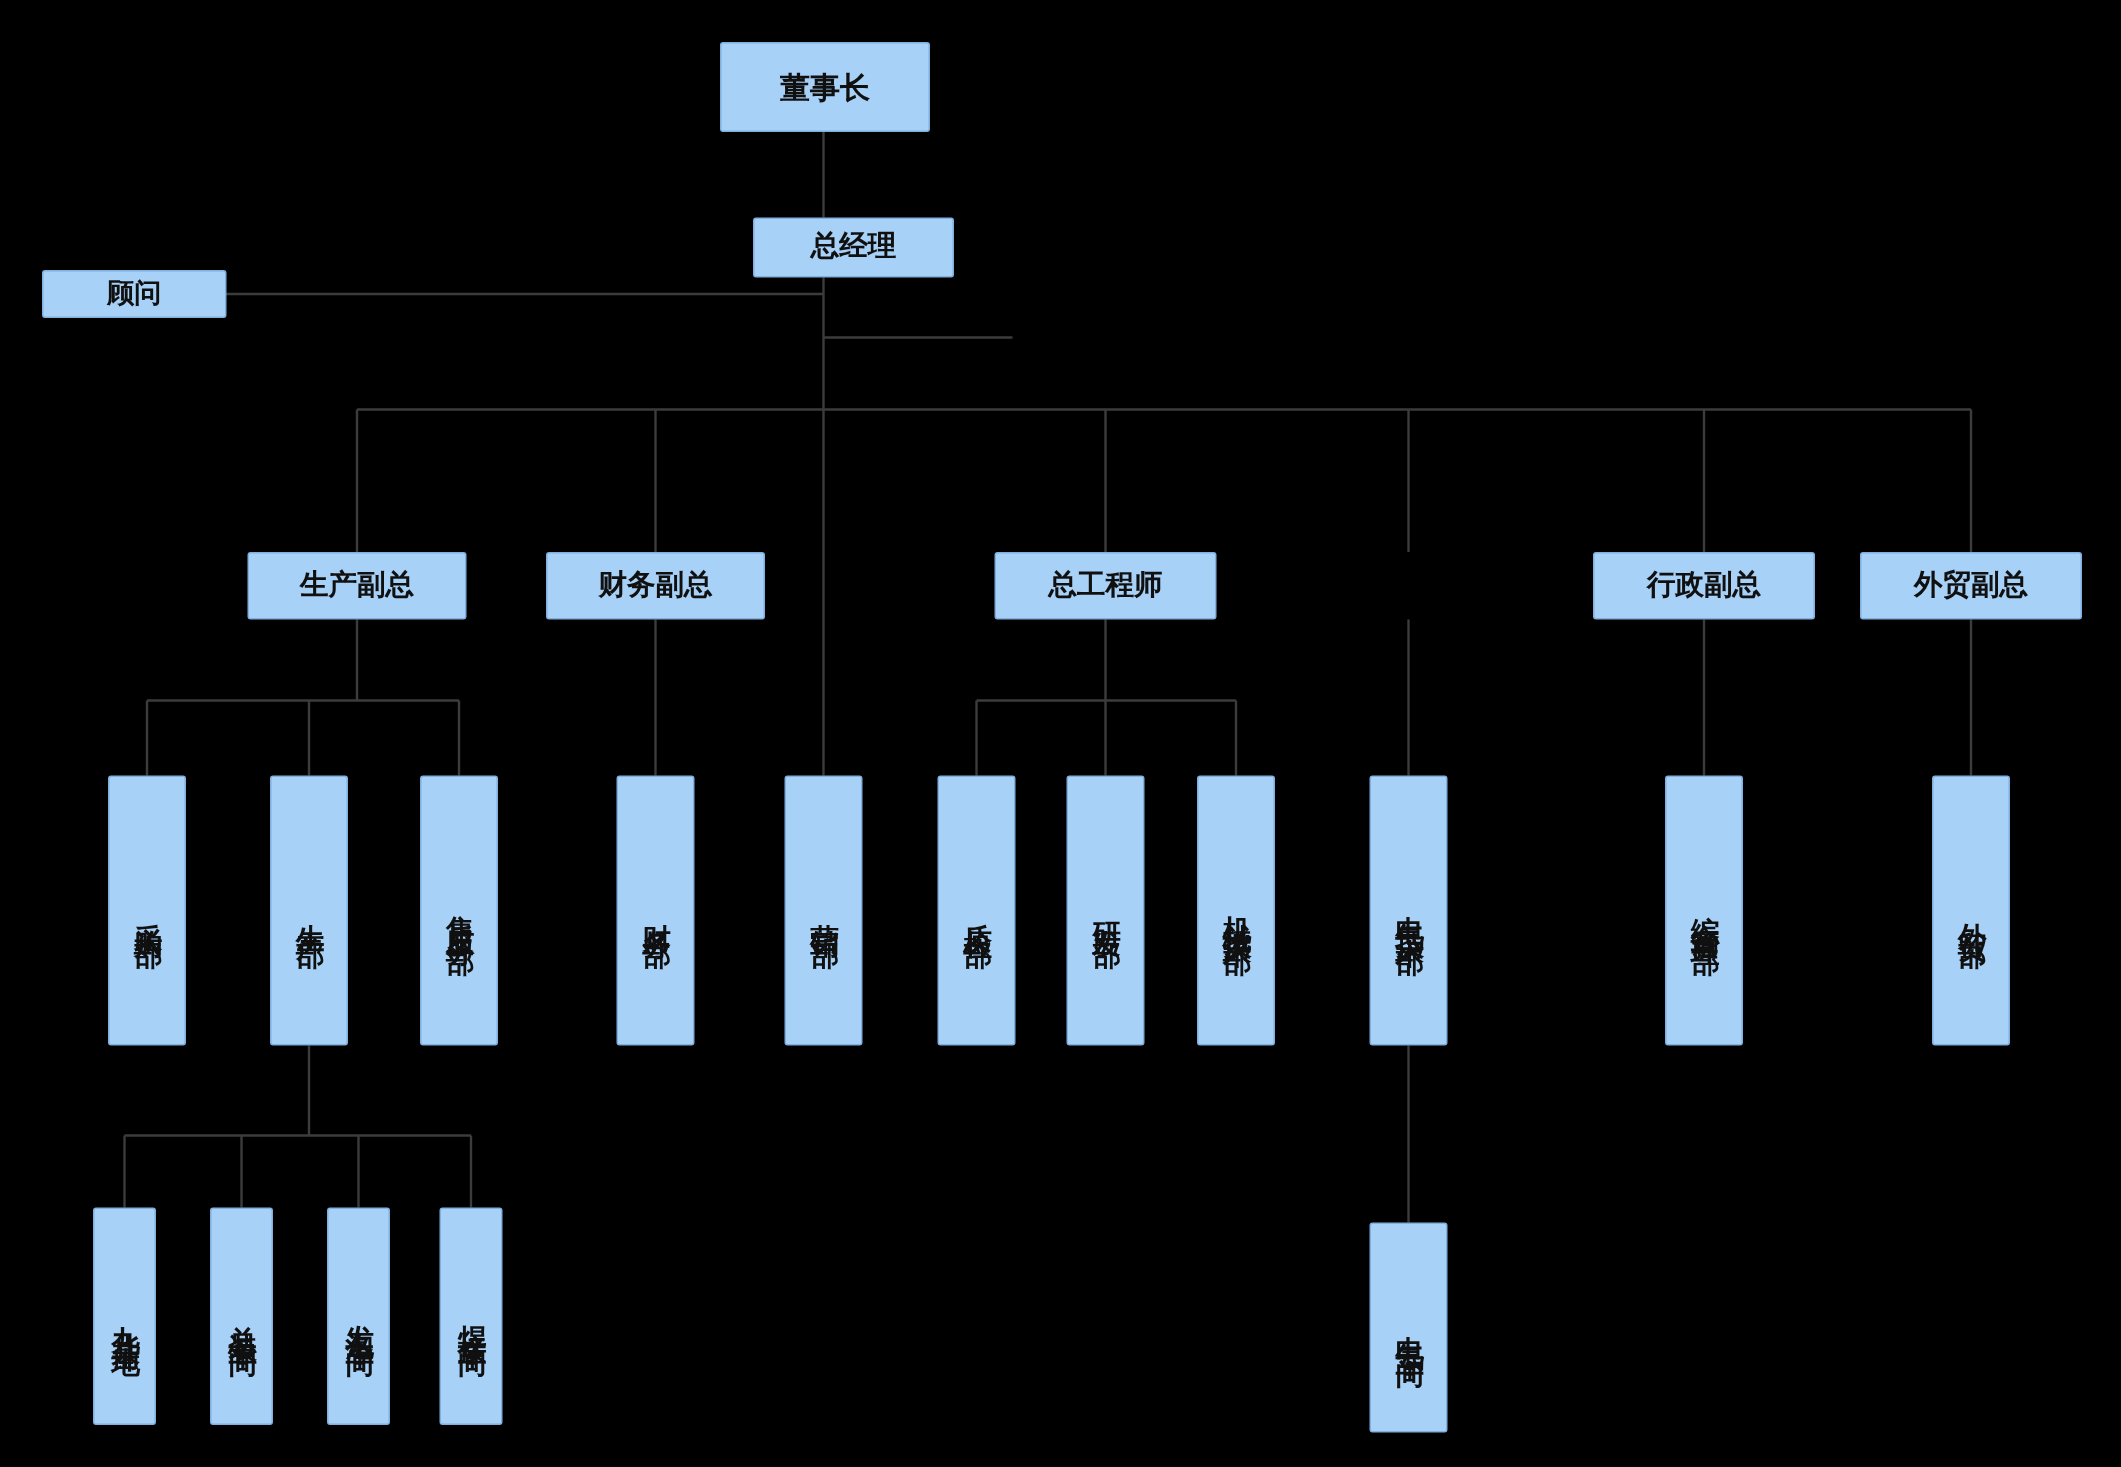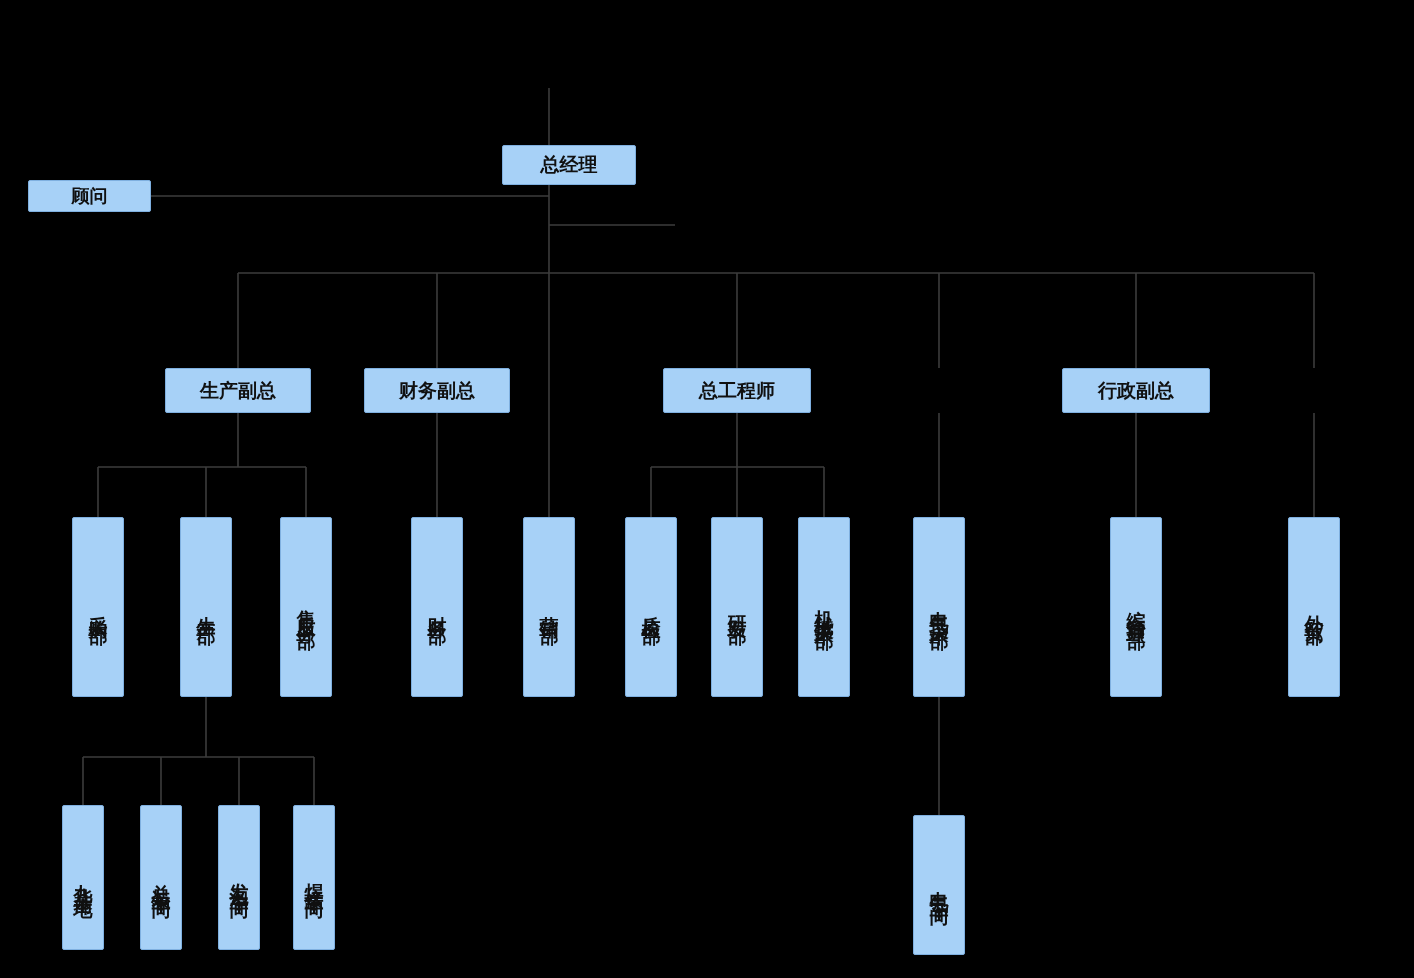--- a/index.html
+++ b/index.html
@@ -81,26 +81,28 @@
       <line x1="1314" y1="413" x2="1314" y2="517" stroke="#3c3c3c" stroke-width="1.6"></line>
       <line x1="206" y1="697" x2="206" y2="757" stroke="#3c3c3c" stroke-width="1.6"></line>
       <line x1="83" y1="757" x2="314" y2="757" stroke="#3c3c3c" stroke-width="1.6"></line>
       <line x1="83" y1="757" x2="83" y2="805" stroke="#3c3c3c" stroke-width="1.6"></line>
       <line x1="161" y1="757" x2="161" y2="805" stroke="#3c3c3c" stroke-width="1.6"></line>
       <line x1="239" y1="757" x2="239" y2="805" stroke="#3c3c3c" stroke-width="1.6"></line>
       <line x1="314" y1="757" x2="314" y2="805" stroke="#3c3c3c" stroke-width="1.6"></line>
       <line x1="939" y1="697" x2="939" y2="815" stroke="#3c3c3c" stroke-width="1.6"></line>
     </svg>
   <div id="nodes">
+      <div class="node h" style="left: 480px; top: 28px; width: 140px; height: 60px; font-size: 20px;">董事长</div>
       <div class="node h" style="left: 482px; top: 145px; width: 134px; height: 40px; font-size: 19px; margin-left: 20px;">总经理</div>
       <div class="node h" style="left: 28px; top: 180px; width: 123px; height: 32px; font-size: 18px;">顾问</div>
       <div class="node h" style="left: 165px; top: 368px; width: 146px; height: 45px; font-size: 19px;">生产副总</div>
       <div class="node h" style="left: 364px; top: 368px; width: 146px; height: 45px; font-size: 19px;">财务副总</div>
       <div class="node h" style="left: 663px; top: 368px; width: 148px; height: 45px; font-size: 19px;">总工程师</div>
       <div class="node h" style="left: 1062px; top: 368px; width: 148px; height: 45px; font-size: 19px;">行政副总</div>
+      <div class="node h" style="left: 1240px; top: 368px; width: 148px; height: 45px; font-size: 19px;">外贸副总</div>
       <div class="node v" style="left: 72px; top: 517px; width: 52px; height: 180px; font-size: 19px;">采购部</div>
       <div class="node v" style="left: 180px; top: 517px; width: 52px; height: 180px; font-size: 19px;">生产部</div>
       <div class="node v" style="left: 280px; top: 517px; width: 52px; height: 180px; font-size: 19px;">售后服务部</div>
       <div class="node v" style="left: 411px; top: 517px; width: 52px; height: 180px; font-size: 19px;">财务部</div>
       <div class="node v" style="left: 523px; top: 517px; width: 52px; height: 180px; font-size: 19px;">营销部</div>
       <div class="node v" style="left: 625px; top: 517px; width: 52px; height: 180px; font-size: 19px;">质检部</div>
       <div class="node v" style="left: 711px; top: 517px; width: 52px; height: 180px; font-size: 19px;">研发部</div>
       <div class="node v" style="left: 798px; top: 517px; width: 52px; height: 180px; font-size: 19px;">机械技术部</div>
       <div class="node v" style="left: 913px; top: 517px; width: 52px; height: 180px; font-size: 19px;">电气技术部</div>
       <div class="node v" style="left: 1110px; top: 517px; width: 52px; height: 180px; font-size: 19px;">综合管理部</div>

